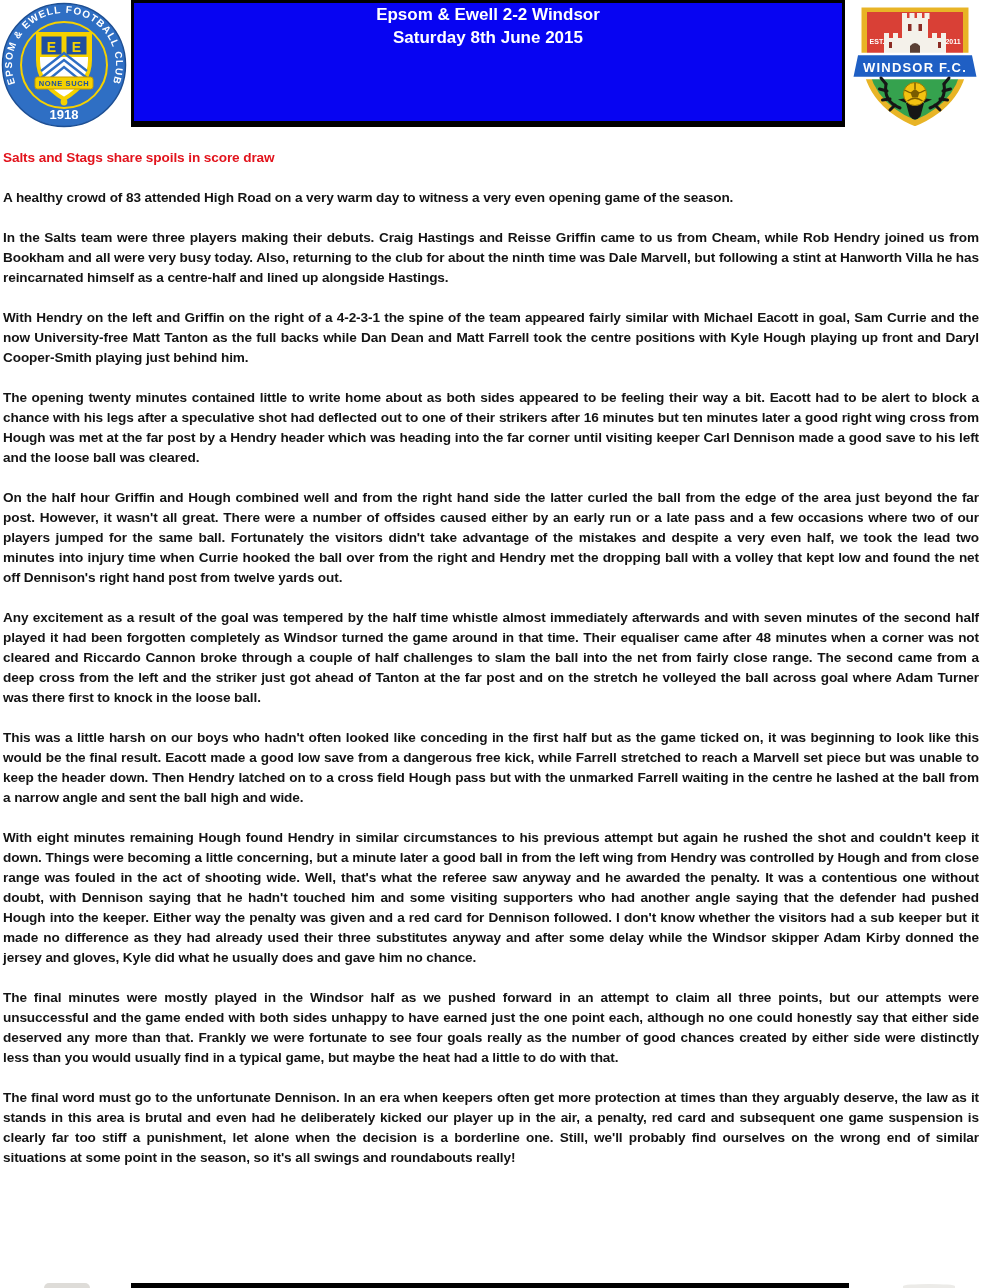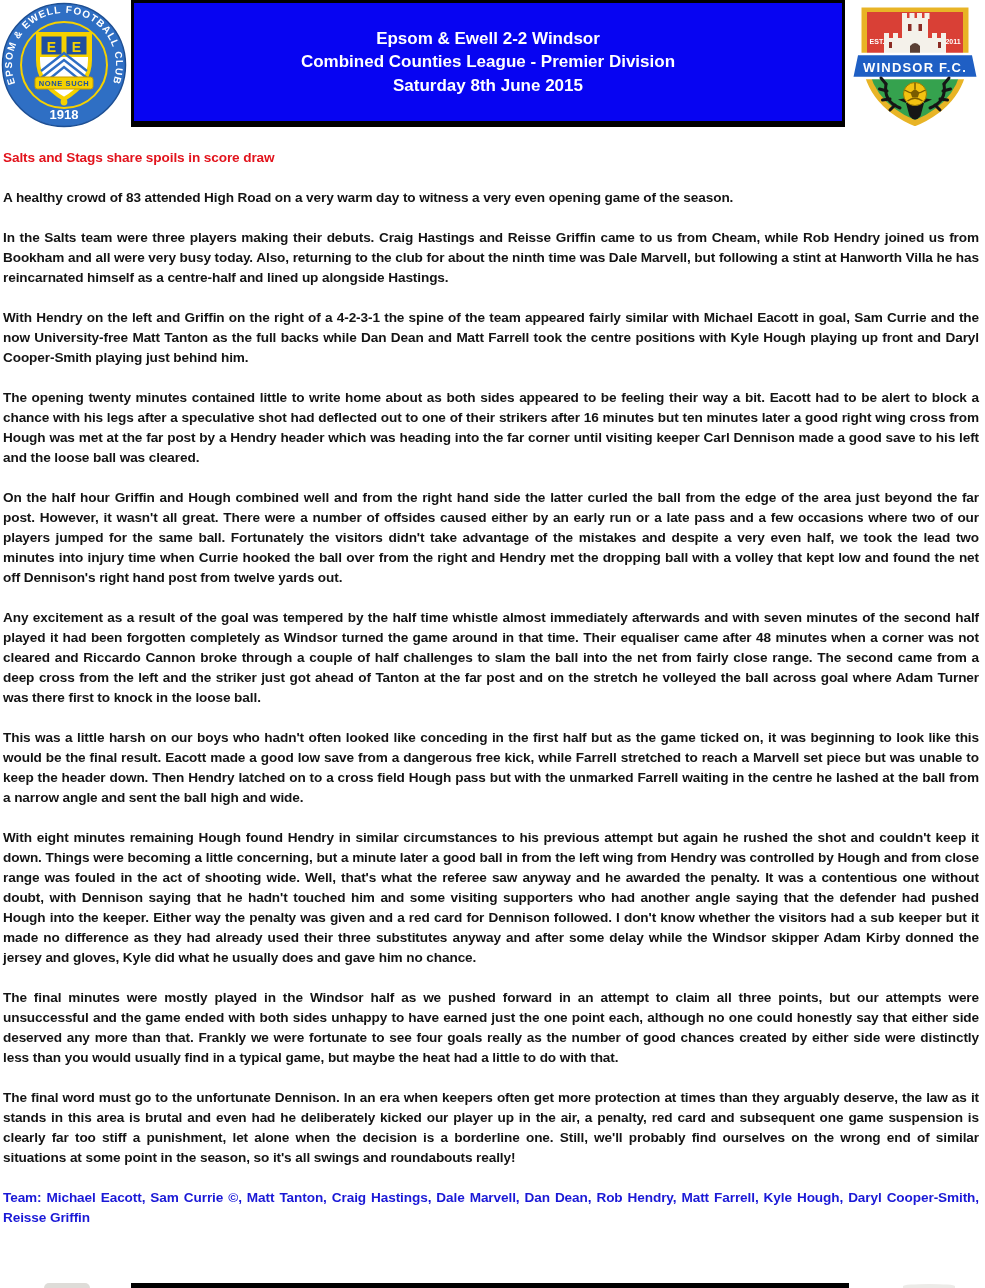--- a/index.html
+++ b/index.html
@@ -8,21 +8,21 @@
     background:#ffffff;
     font-family:"Liberation Sans", sans-serif;
   }
 
   
   .banner {
     position:absolute; left:131px; top:0; width:714px; height:127px;
     box-sizing:border-box;
     background:#0704f2;
     border:3px solid #000000; border-bottom-width:6px;
-    display:flex; flex-direction:column; justify-content:center;
+    display:flex; flex-direction:column; 
     text-align:center; color:#ffffff; font-weight:bold;
     font-size:17px; line-height:23.4px;
   }
   .crest { position:absolute; }
   .crest-left  { left:0;   top:0; width:130px; height:131px; }
   .crest-right { left:848px; top:0; width:134px; height:134px; }
 
   
   .report {
     position:absolute; left:3px; top:148px; width:979px;
@@ -80,21 +80,20 @@
         <rect x="35" y="77" width="58" height="12" rx="2.5" fill="#f5d100" stroke="#c79b00" stroke-width="1"></rect>
         <text x="64" y="86" font-size="7.5" font-weight="bold" fill="#1e4fa0" text-anchor="middle" letter-spacing="0.6">NONE SUCH</text>
       </g>
       <circle cx="64" cy="102" r="3.4" fill="#f5d100"></circle>
     </g>
   </svg>
 </div>
 
 <div class="banner">
   <div>Epsom &amp; Ewell 2-2 Windsor</div>
-  <div>Combined Counties League - Premier Division</div>
   <div>Saturday 8th June 2015</div>
 </div>
 
 <div class="crest crest-right">
   <svg width="134" height="134" viewBox="0 0 134 134">
     <path d="M 12,6 H 122 V 52 Q 122,105 67,128 Q 12,105 12,52 Z" fill="#e8b426" stroke="#ffffff" stroke-width="3"></path>
     <path d="M 19,12 H 115 V 52 Q 115,100 67,120 Q 19,100 19,52 Z" fill="#35a24e"></path>
     <path d="M 19,12 H 115 V 56 H 19 Z" fill="#d94036"></path>
 
     <g fill="#f4f1ea">
@@ -154,18 +153,17 @@
   <p>A healthy crowd of 83 attended High Road on a very warm day to witness a very even opening game of the season.</p>
   <p>In the Salts team were three players making their debuts. Craig Hastings and Reisse Griffin came to us from Cheam, while Rob Hendry joined us from Bookham and all were very busy today. Also, returning to the club for about the ninth time was Dale Marvell, but following a stint at Hanworth Villa he has reincarnated himself as a centre-half and lined up alongside Hastings.</p>
   <p>With Hendry on the left and Griffin on the right of a 4-2-3-1 the spine of the team appeared fairly similar with Michael Eacott in goal, Sam Currie and the now University-free Matt Tanton as the full backs while Dan Dean and Matt Farrell took the centre positions with Kyle Hough playing up front and Daryl Cooper-Smith playing just behind him.</p>
   <p>The opening twenty minutes contained little to write home about as both sides appeared to be feeling their way a bit. Eacott had to be alert to block a chance with his legs after a speculative shot had deflected out to one of their strikers after 16 minutes but ten minutes later a good right wing cross from Hough was met at the far post by a Hendry header which was heading into the far corner until visiting keeper Carl Dennison made a good save to his left and the loose ball was cleared.</p>
   <p>On the half hour Griffin and Hough combined well and from the right hand side the latter curled the ball from the edge of the area just beyond the far post. However, it wasn't all great. There were a number of offsides caused either by an early run or a late pass and a few occasions where two of our players jumped for the same ball. Fortunately the visitors didn't take advantage of the mistakes and despite a very even half, we took the lead two minutes into injury time when Currie hooked the ball over from the right and Hendry met the dropping ball with a volley that kept low and found the net off Dennison's right hand post from twelve yards out.</p>
   <p>Any excitement as a result of the goal was tempered by the half time whistle almost immediately afterwards and with seven minutes of the second half played it had been forgotten completely as Windsor turned the game around in that time. Their equaliser came after 48 minutes when a corner was not cleared and Riccardo Cannon broke through a couple of half challenges to slam the ball into the net from fairly close range. The second came from a deep cross from the left and the striker just got ahead of Tanton at the far post and on the stretch he volleyed the ball across goal where Adam Turner was there first to knock in the loose ball.</p>
   <p>This was a little harsh on our boys who hadn't often looked like conceding in the first half but as the game ticked on, it was beginning to look like this would be the final result. Eacott made a good low save from a dangerous free kick, while Farrell stretched to reach a Marvell set piece but was unable to keep the header down. Then Hendry latched on to a cross field Hough pass but with the unmarked Farrell waiting in the centre he lashed at the ball from a narrow angle and sent the ball high and wide.</p>
   <p>With eight minutes remaining Hough found Hendry in similar circumstances to his previous attempt but again he rushed the shot and couldn't keep it down. Things were becoming a little concerning, but a minute later a good ball in from the left wing from Hendry was controlled by Hough and from close range was fouled in the act of shooting wide. Well, that's what the referee saw anyway and he awarded the penalty. It was a contentious one without doubt, with Dennison saying that he hadn't touched him and some visiting supporters who had another angle saying that the defender had pushed Hough into the keeper. Either way the penalty was given and a red card for Dennison followed. I don't know whether the visitors had a sub keeper but it made no difference as they had already used their three substitutes anyway and after some delay while the Windsor skipper Adam Kirby donned the jersey and gloves, Kyle did what he usually does and gave him no chance.</p>
   <p>The final minutes were mostly played in the Windsor half as we pushed forward in an attempt to claim all three points, but our attempts were unsuccessful and the game ended with both sides unhappy to have earned just the one point each, although no one could honestly say that either side deserved any more than that. Frankly we were fortunate to see four goals really as the number of good chances created by either side were distinctly less than you would usually find in a typical game, but maybe the heat had a little to do with that.</p>
   <p>The final word must go to the unfortunate Dennison. In an era when keepers often get more protection at times than they arguably deserve, the law as it stands in this area is brutal and even had he deliberately kicked our player up in the air, a penalty, red card and subsequent one game suspension is clearly far too stiff a punishment, let alone when the decision is a borderline one. Still, we'll probably find ourselves on the wrong end of similar situations at some point in the season, so it's all swings and roundabouts really!</p>
-  <p class="teamline">Team: Michael Eacott, Sam Currie ©, Matt Tanton, Craig Hastings, Dale Marvell, Dan Dean, Rob Hendry, Matt Farrell, Kyle Hough, Daryl Cooper-Smith, Reisse Griffin</p>
 </div>
 
 <div class="ghost-left"></div>
 <div class="next-banner-edge"></div>
 <div class="ghost-right"></div>
 
 </body></html>

